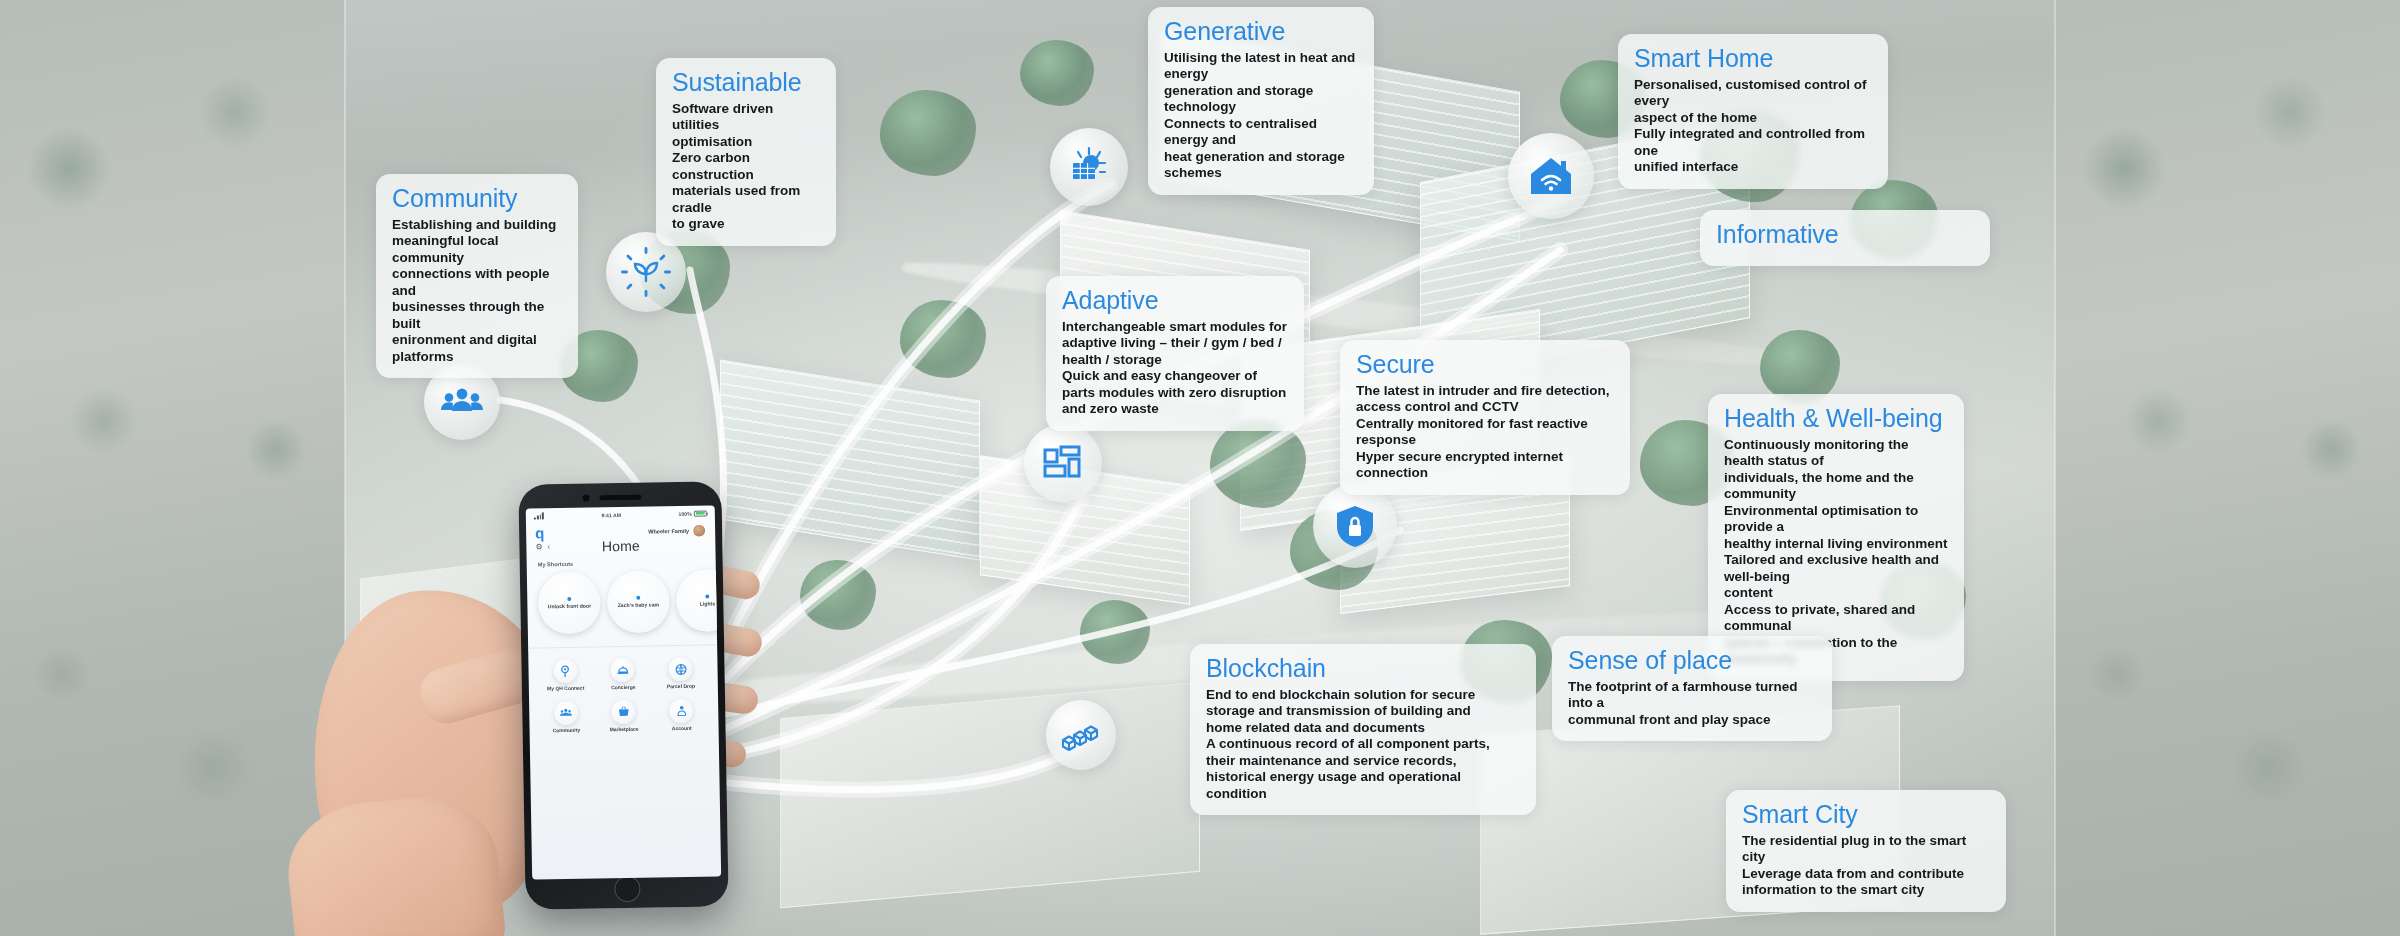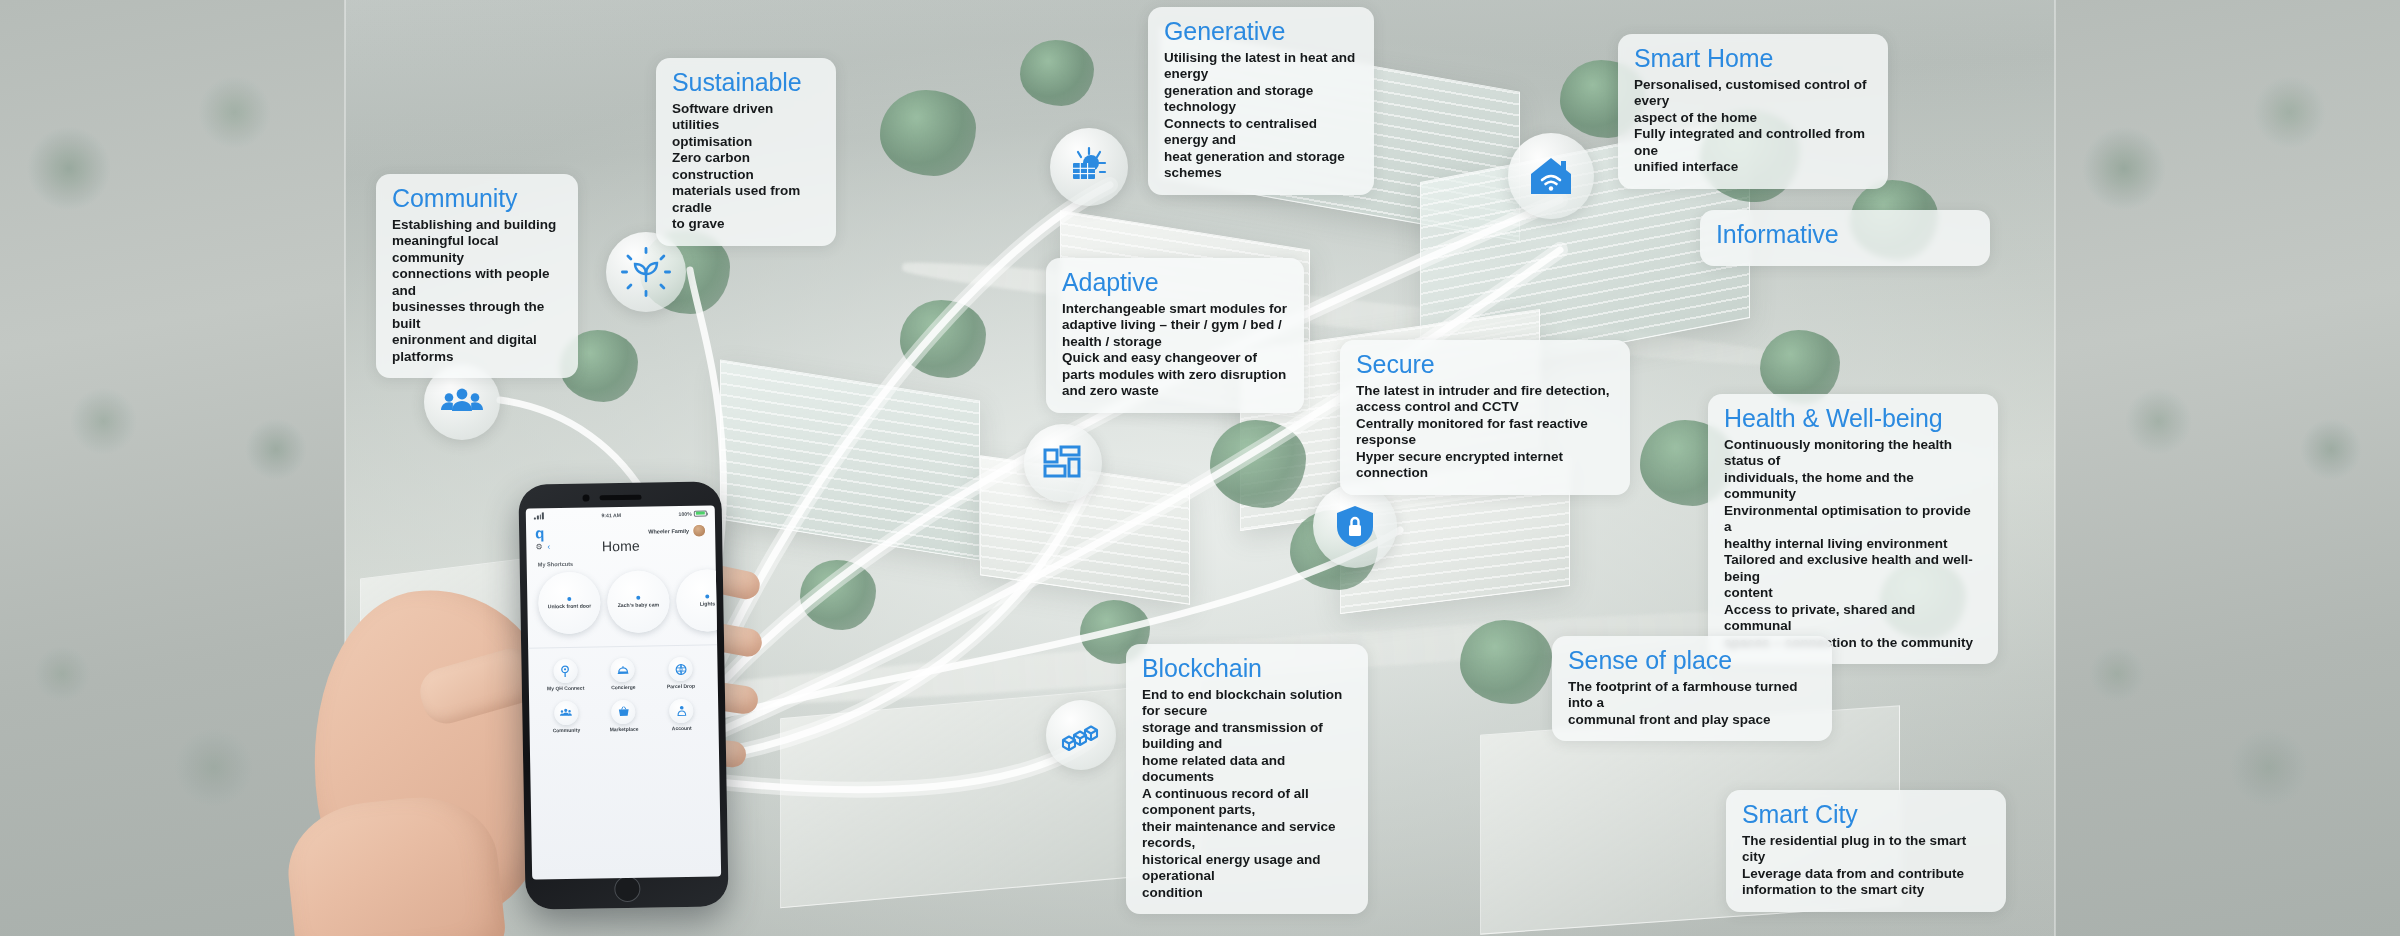--- a/index.html
+++ b/index.html
@@ -429,21 +429,21 @@
     <div class="body">
       <span class="ln">Establishing and building</span>
       <span class="ln">meaningful local community</span>
       <span class="ln">connections with people and</span>
       <span class="ln">businesses through the built</span>
       <span class="ln">enironment and digital</span>
       <span class="ln">platforms</span>
     </div>
   </div>
 
-  <div class="card" style="left:1046px;top:258px;width:258px">
+  <div class="card" style="left:1046px;top:276px;width:258px">
     <div class="title">Adaptive</div>
     <div class="body">
       <span class="ln">Interchangeable smart modules for</span>
       <span class="ln">adaptive living – their / gym / bed /</span>
       <span class="ln">health / storage</span>
       <span class="ln">Quick and easy changeover of</span>
       <span class="ln">parts modules with zero disruption</span>
       <span class="ln">and zero waste</span>
     </div>
   </div>
@@ -455,35 +455,35 @@
   <div class="card" style="left:1340px;top:340px;width:290px">
     <div class="title">Secure</div>
     <div class="body">
       <span class="ln">The latest in intruder and fire detection,</span>
       <span class="ln">access control and CCTV</span>
       <span class="ln">Centrally monitored for fast reactive response</span>
       <span class="ln">Hyper secure encrypted internet connection</span>
     </div>
   </div>
 
-  <div class="card" style="left:1708px;top:394px;width:290px">
+  <div class="card" style="left:1708px;top:394px;width:256px">
     <div class="title">Health &amp; Well-being</div>
     <div class="body">
       <span class="ln">Continuously monitoring the health status of</span>
       <span class="ln">individuals, the home and the community</span>
       <span class="ln">Environmental optimisation to provide a</span>
       <span class="ln">healthy internal living environment</span>
       <span class="ln">Tailored and exclusive health and well-being</span>
       <span class="ln">content</span>
       <span class="ln">Access to private, shared and communal</span>
       <span class="ln">spaces – connection to the community</span>
     </div>
   </div>
 
-  <div class="card" style="left:1126px;top:644px;width:242px">
+  <div class="card" style="left:1190px;top:644px;width:346px">
     <div class="title">Blockchain</div>
     <div class="body">
       <span class="ln">End to end blockchain solution for secure</span>
       <span class="ln">storage and transmission of building and</span>
       <span class="ln">home related data and documents</span>
       <span class="ln">A continuous record of all component parts,</span>
       <span class="ln">their maintenance and service records,</span>
       <span class="ln">historical energy usage and operational</span>
       <span class="ln">condition</span>
     </div>

